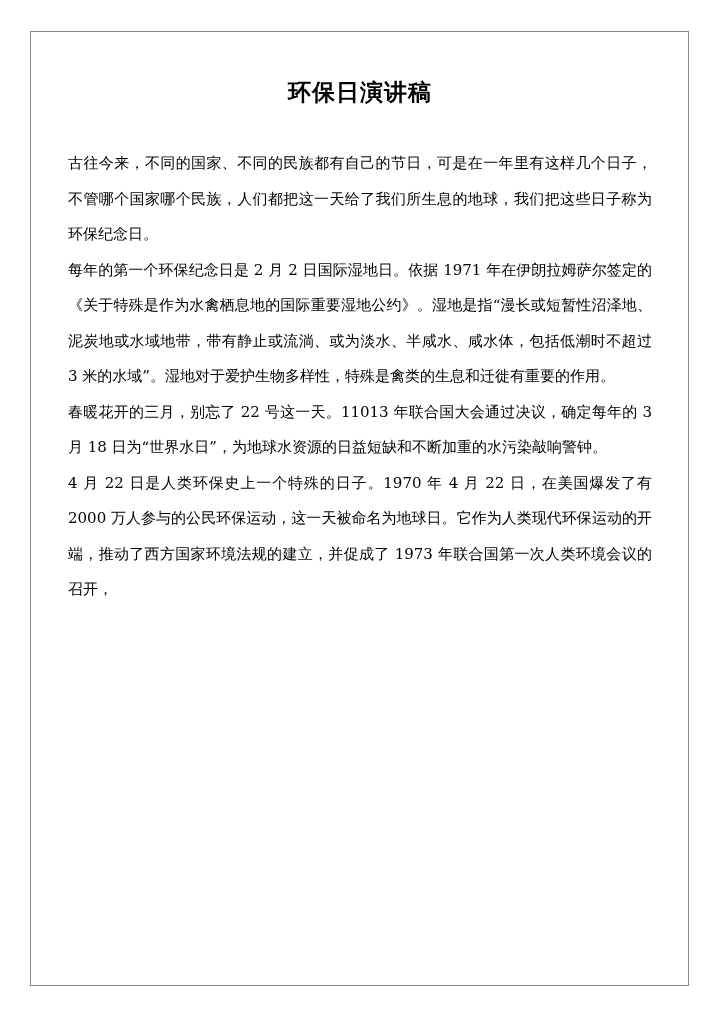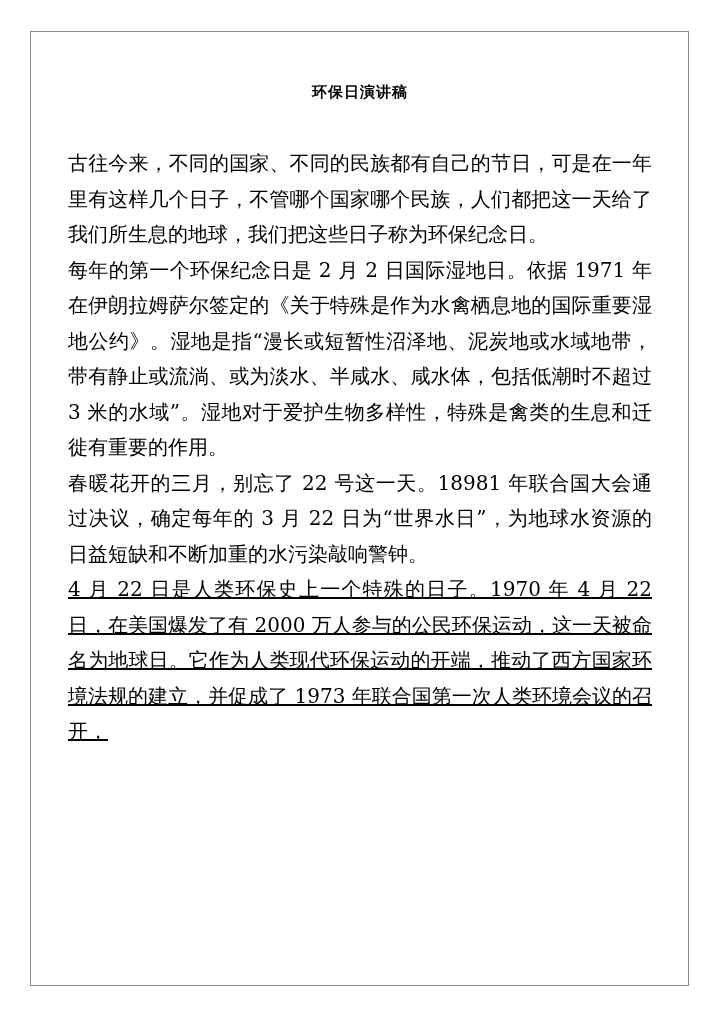--- a/index.html
+++ b/index.html
@@ -31,59 +31,58 @@
     pointer-events: none;
   }
   .content {
     position: absolute;
     left: 68px;
     top: 72px;
     width: 584px;
   }
   .doc-title {
     text-align: center;
-    font-size: 15px;
+    font-size: 23px;
     font-weight: bold;
     letter-spacing: 1px;
     margin: 0 0 0 0;
     line-height: 40px;
     font-family: "DejaVu Serif", "Liberation Serif", serif;
   }
   .body-text {
     margin-top: 34px;
-    font-size: 20px;
+    font-size: 15px;
     line-height: 35.5px;
     text-align: justify;
     text-justify: inter-ideograph;
   }
   .body-text p {
     margin: 0;
     text-indent: 0;
   }
   .p-indent2 {
     text-indent: 35px;
   }
   .p-indent1 {
     text-indent: 18px;
   }
   .p-indent-half {
     text-indent: 9px;
   }
   .p-noindent {
     text-indent: 0;
-    text-decoration: underline;
   }
 </style>
 </head>
 <body>
 
 <div class="page">
   <div class="page-border"></div>
   <div class="content">
     <h1 class="doc-title">环保日演讲稿</h1>
     <div class="body-text">
       <p class="p-indent2">古往今来，不同的国家、不同的民族都有自己的节日，可是在一年里有这样几个日子，不管哪个国家哪个民族，人们都把这一天给了我们所生息的地球，我们把这些日子称为环保纪念日。</p>
       <p class="p-indent1">每年的第一个环保纪念日是 2 月 2 日国际湿地日。依据 1971 年在伊朗拉姆萨尔签定的《关于特殊是作为水禽栖息地的国际重要湿地公约》。湿地是指“漫长或短暂性沼泽地、泥炭地或水域地带，带有静止或流淌、或为淡水、半咸水、咸水体，包括低潮时不超过 3 米的水域”。湿地对于爱护生物多样性，特殊是禽类的生息和迁徙有重要的作用。</p>
-      <p class="p-indent1">春暖花开的三月，别忘了 22 号这一天。18981 年联合国大会通过决议，确定每年的 3 月 22 日为“世界水日”，为地球水资源的日益短缺和不断加重的水污染敲响警钟。</p>
+      <p class="p-indent1">春暖花开的三月，别忘了 22 号这一天。11013 年联合国大会通过决议，确定每年的 3 月 18 日为“世界水日”，为地球水资源的日益短缺和不断加重的水污染敲响警钟。</p>
       <p class="p-noindent">4 月 22 日是人类环保史上一个特殊的日子。1970 年 4 月 22 日，在美国爆发了有 2000 万人参与的公民环保运动，这一天被命名为地球日。它作为人类现代环保运动的开端，推动了西方国家环境法规的建立，并促成了 1973 年联合国第一次人类环境会议的召开，</p>
     </div>
   </div>
 </div>
 
 </body></html>

